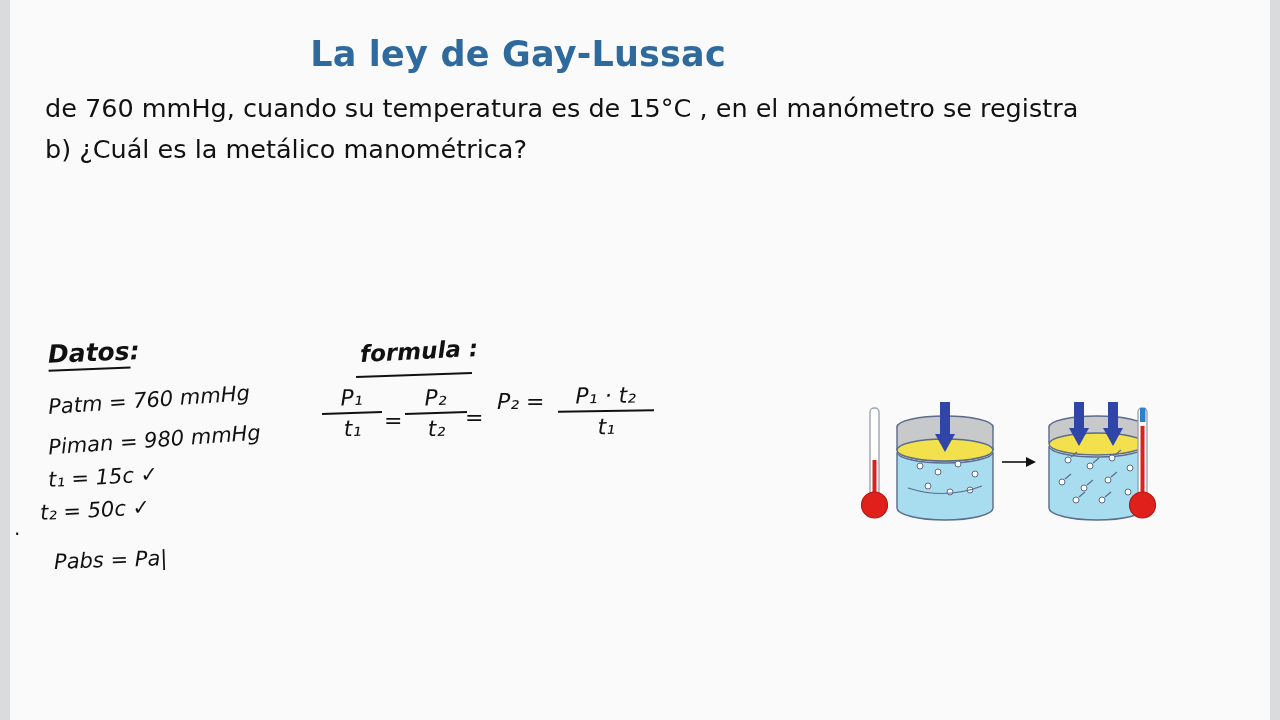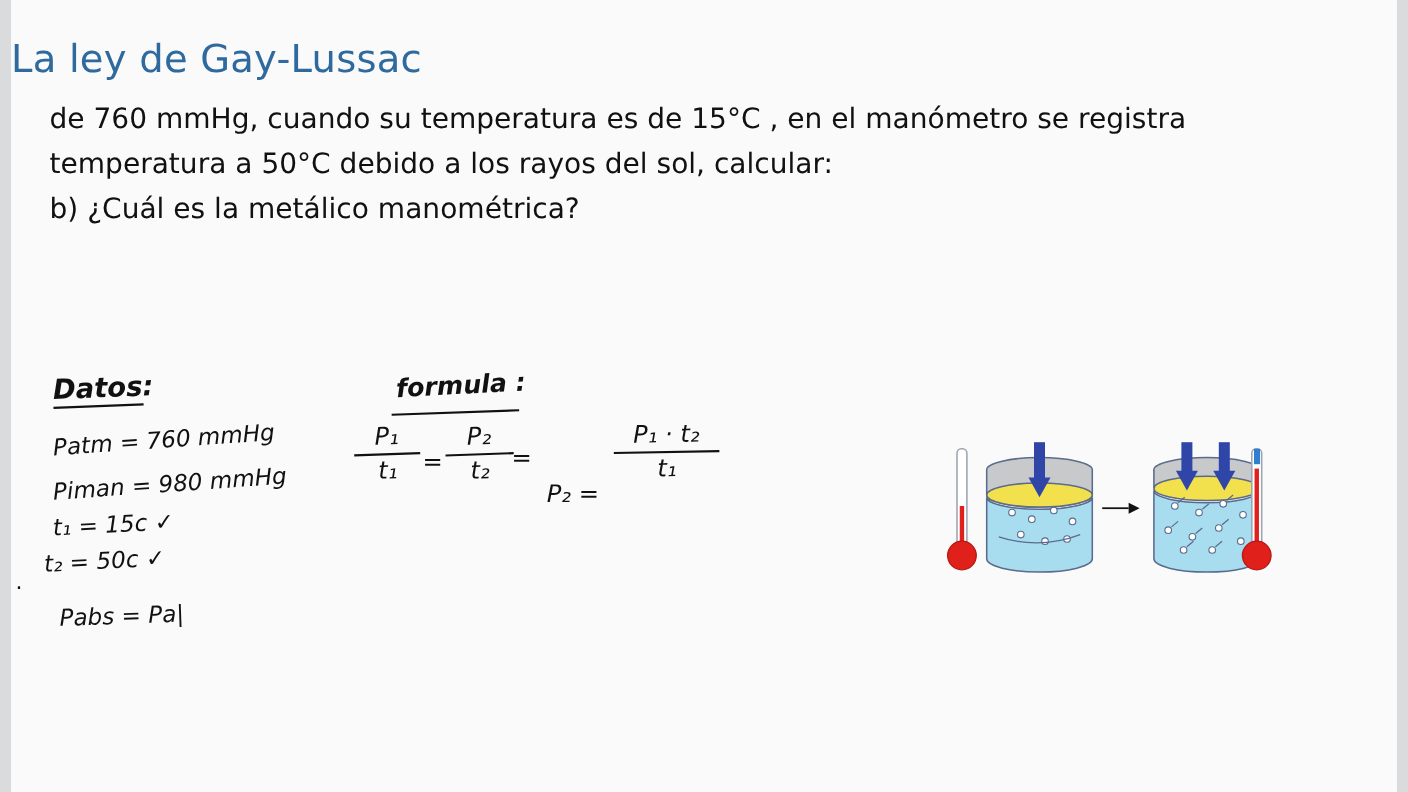--- a/index.html
+++ b/index.html
@@ -35,22 +35,23 @@
     height: 720px;
     background: #fafafa;
   }
 
   
   .title {
     position: absolute;
     left: 0;
     top: 34px;
     width: 1016px;
+    text-align: center;
     font-size: 35px;
-    font-weight: normal;
+    font-weight: bold;
     color: #2e6a9e;
     letter-spacing: 0.2px;
   }
 
   
   .statement {
     position: absolute;
     left: 35px;
     top: 88px;
     width: 1195px;
@@ -123,21 +124,21 @@
     display: block;
     border-top: 2.2px solid #111;
     margin: 2px 0 2px 0;
   }
   .frac .den { display: block; }
 
   .f1 { left: 312px; top: 385px; width: 60px; transform: rotate(-2deg); }
   .eq1 { left: 374px; top: 408px; font-size: 22px; font-style: italic; }
   .f2 { left: 395px; top: 385px; width: 62px; transform: rotate(-2deg); }
   .eq2 { left: 455px; top: 405px; font-size: 22px; font-style: italic; }
-  .p2lbl { left: 487px; top: 389px; font-size: 22px; font-style: italic; margin-top: 48px; }
+  .p2lbl { left: 487px; top: 389px; font-size: 22px; font-style: italic; }
   .f3 { left: 548px; top: 383px; width: 96px; transform: rotate(-1deg); }
 
   
   .diagram {
     position: absolute;
     left: 840px;
     top: 400px;
     width: 320px;
     height: 140px;
   }
@@ -148,21 +149,20 @@
 
 <div class="edge-bar left"></div>
 <div class="edge-bar right"></div>
 
 <div class="slide">
 
   <div class="title">La ley de Gay-Lussac</div>
 
   <div class="statement">
     <span class="line">de 760 mmHg, cuando su temperatura es de 15°C , en el manómetro se registra</span>
-    <span class="line">temperatura a 50°C debido a los rayos del sol, calcular:</span>
     <span class="line">b) ¿Cuál es la metálico manométrica?</span>
   </div>
 
   <div class="hand hw-datos-title">
     <span class="ul">Datos</span><span>:</span>
   </div>
 
   <div class="hand hw-line hw-l1">Patm = 760 mmHg</div>
   <div class="hand hw-line hw-l2">Piman = 980 mmHg</div>
   <div class="hand hw-line hw-l3">t₁ = 15c ✓</div>

